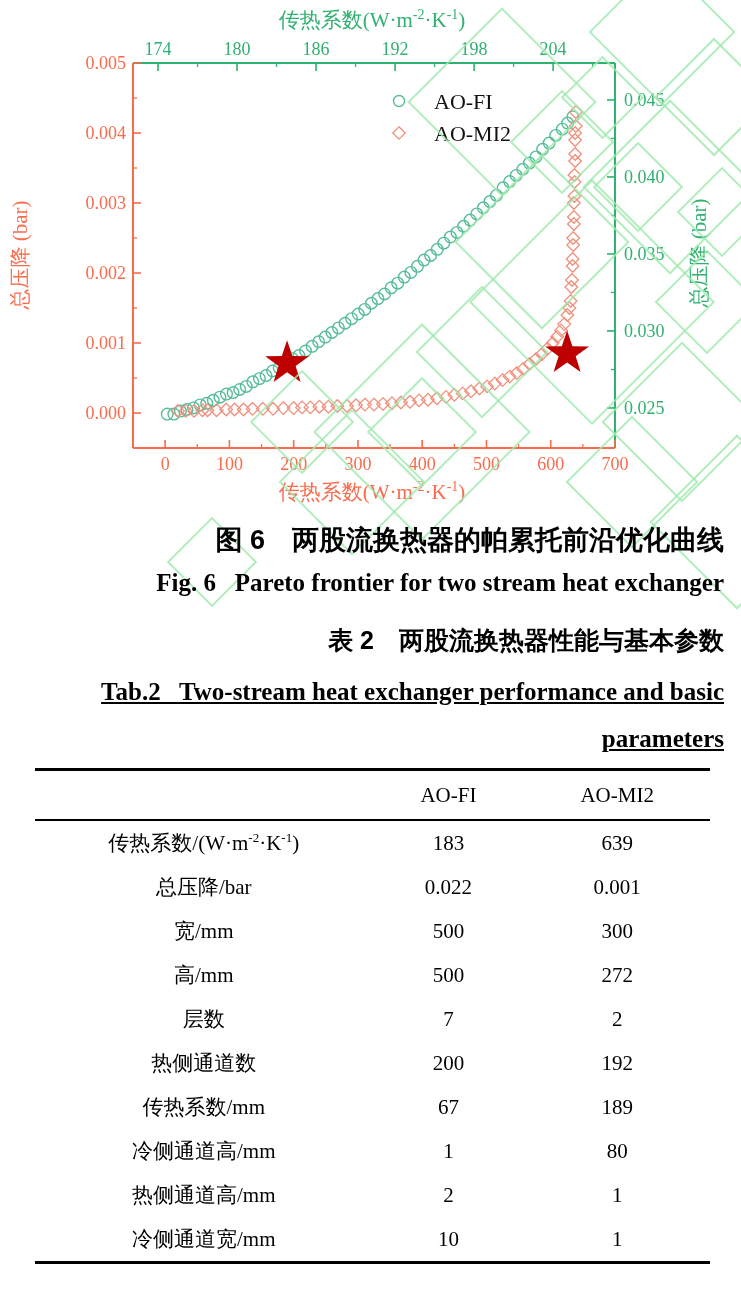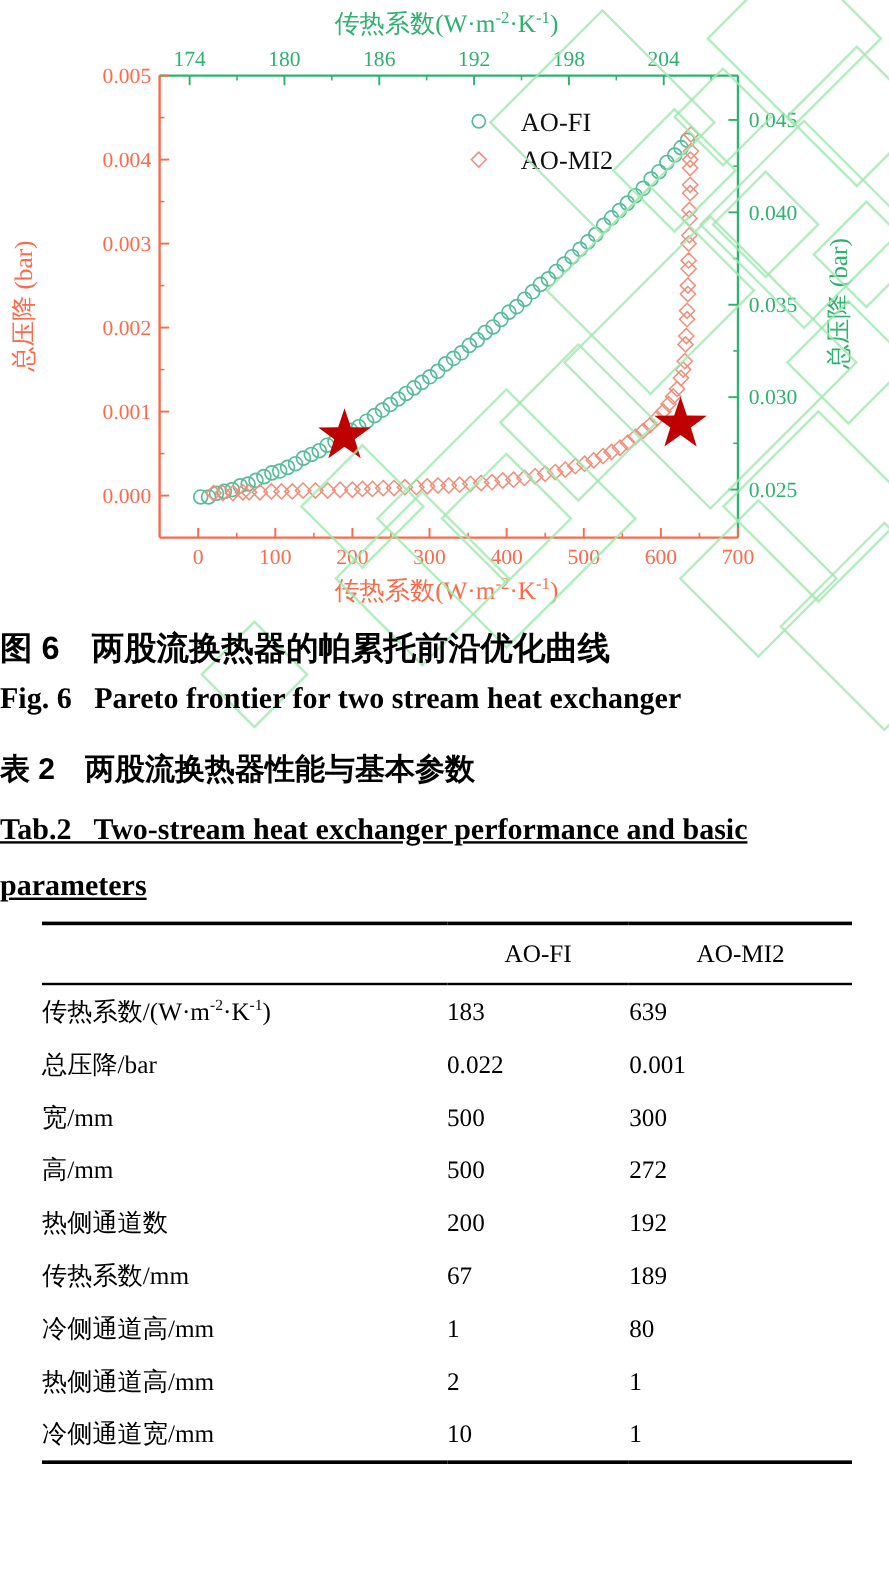--- a/index.html
+++ b/index.html
@@ -2,29 +2,29 @@
 <html><head>
 <meta charset="utf-8">
 <style>
   html,body{margin:0;padding:0;background:#fff;}
   .page{position:relative;width:741px;height:1313px;background:#ffffff;overflow:hidden;
         font-family:"Liberation Serif",serif;color:#000;}
   .wm-layer{position:absolute;left:0;top:0;width:741px;height:630px;pointer-events:none;z-index:3;}
   .wm{position:absolute;border:2px solid;transform:rotate(45deg);opacity:.8;}
   #chart-svg{position:absolute;left:0;top:0;z-index:2;}
   #chart-svg text{font-family:"Liberation Serif",serif;}
-  .cap{position:absolute;left:0;width:724px;text-align:left;white-space:pre;z-index:4;}
+  .cap{position:absolute;left:0;width:724px;text-align:right;white-space:pre;z-index:4;}
   .cap-cn-fig{top:522px;font-family:"Liberation Sans",sans-serif;font-weight:bold;font-size:27px;}
   .cap-en-fig{top:569px;font-family:"Liberation Serif",serif;font-weight:bold;font-size:25px;}
   .cap-cn-tab{top:624px;font-family:"Liberation Sans",sans-serif;font-weight:bold;font-size:25px;}
   .cap-en-tab{top:668px;font-family:"Liberation Serif",serif;font-weight:bold;font-size:25px;line-height:47px;text-decoration:underline;}
   .datatable{position:absolute;left:35px;top:768px;width:675px;border-collapse:collapse;z-index:4;
              border-top:3px solid #000;border-bottom:3px solid #000;font-size:21px;}
   .datatable th{font-weight:normal;height:46px;border-bottom:2px solid #000;text-align:center;}
-  .datatable td{height:44px;padding:0;}
+  .datatable td{height:44px;text-align:center;padding:0;}
   .datatable sup{font-size:13px;}
   .c1{width:50%;} .c2{width:22.5%;} .c3{width:27.5%;}
 </style>
 </head>
 <body>
 
 <div class="page">
 
   <div class="wm-layer" id="wm-layer">
       <div class="wm" style="border-color: rgb(159, 232, 172); width: 100px; height: 100px; left: 610px; top: -20px;"></div>
@@ -315,20 +315,25 @@
         <td>宽/mm</td>
         <td>500</td>
         <td>300</td>
       </tr>
       <tr>
         <td>高/mm</td>
         <td>500</td>
         <td>272</td>
       </tr>
       <tr>
+        <td>层数</td>
+        <td>7</td>
+        <td>2</td>
+      </tr>
+      <tr>
         <td>热侧通道数</td>
         <td>200</td>
         <td>192</td>
       </tr>
       <tr>
         <td>传热系数/mm</td>
         <td>67</td>
         <td>189</td>
       </tr>
       <tr>

